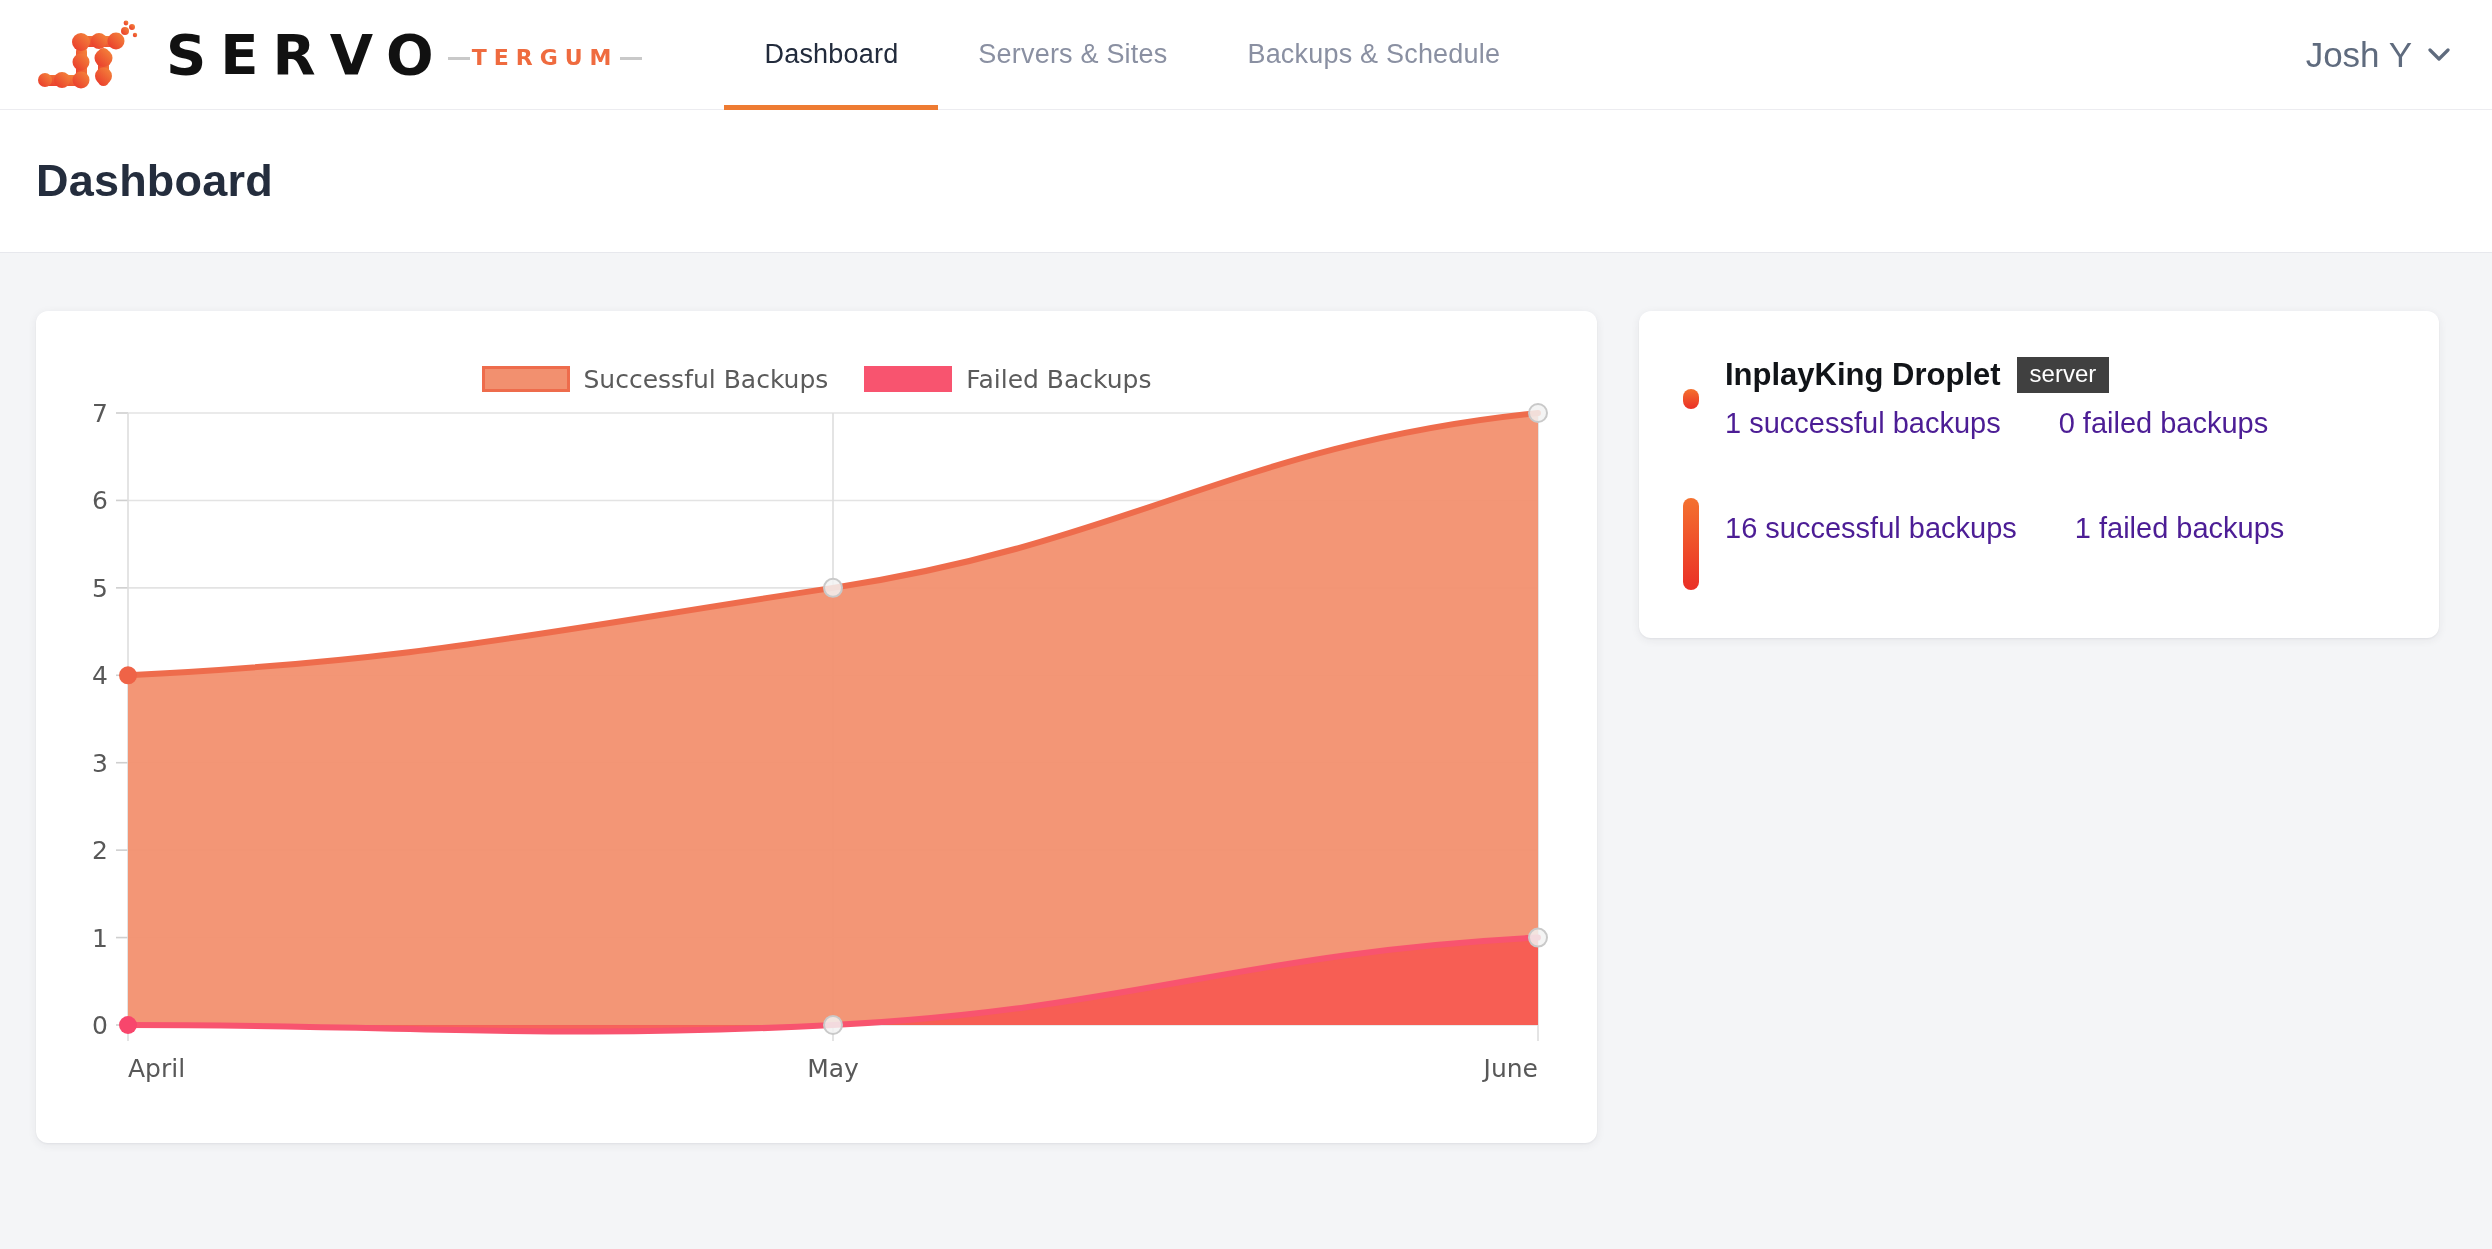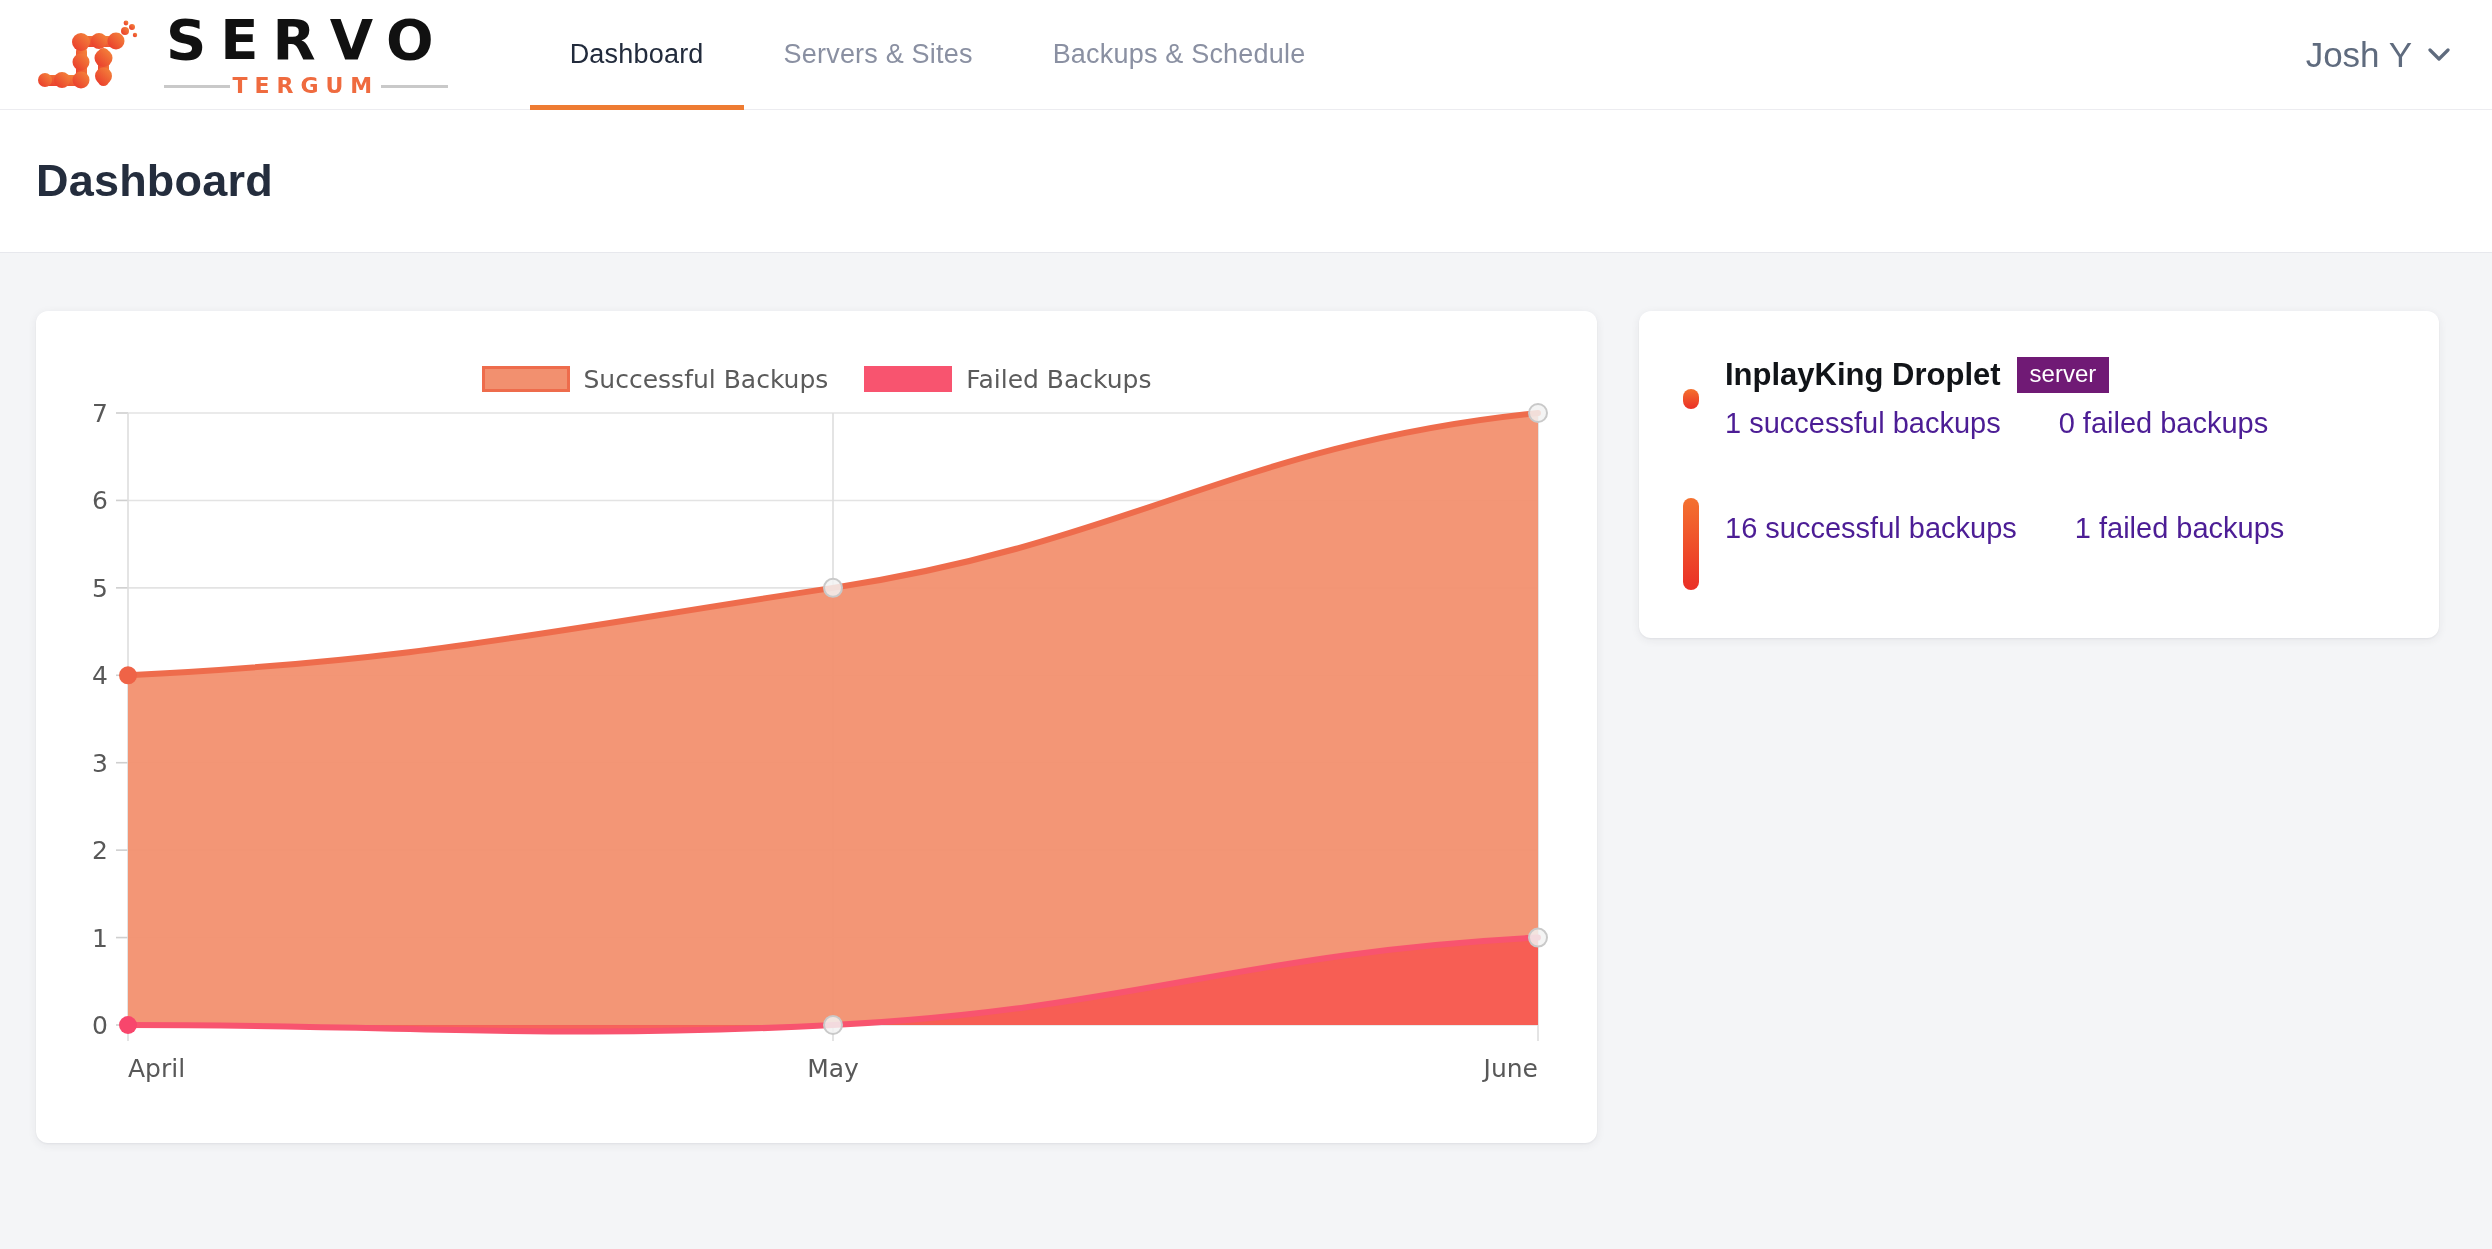--- a/index.html
+++ b/index.html
@@ -26,21 +26,21 @@
   .brand {
     display: flex;
     align-items: center;
     padding-left: 36px;
     padding-right: 10px;
     gap: 16px;
   }
 
   .brand-mark { width: 112px; height: 74px; flex: 0 0 auto; display:block; }
 
-  .brand-word { display: flex; flex-direction: column; align-items: stretch; }
+  .brand-word { display: flex; flex-direction: row; align-items: stretch; }
   .brand-word .servo {
     font-family: "DejaVu Sans", sans-serif;
     font-size: 56px;
     font-weight: bold;
     letter-spacing: 14px;
     color: #111111;
     line-height: 1;
     padding-left: 2px;
   }
   .brand-word .tergum-row {
@@ -174,21 +174,21 @@
     color: #111418;
     white-space: nowrap;
   }
   .badge {
     color: #ffffff;
     font-size: 24px;
     padding: 4px 13px 6px 13px;
     line-height: 1.1;
     white-space: nowrap;
   }
-  .badge.server { background: #701a75; }
+  .badge.server { background: #404040; }
   .badge.site   { background: #e8302a; }
   .entity-stats { display: flex; gap: 58px; margin-top: 14px; }
   .entity-stat { font-size: 29px; color: #4c1d95; white-space: nowrap; }
 </style>
 </head>
 <body>
 
 <div class="topbar">
 
   <div class="brand">

